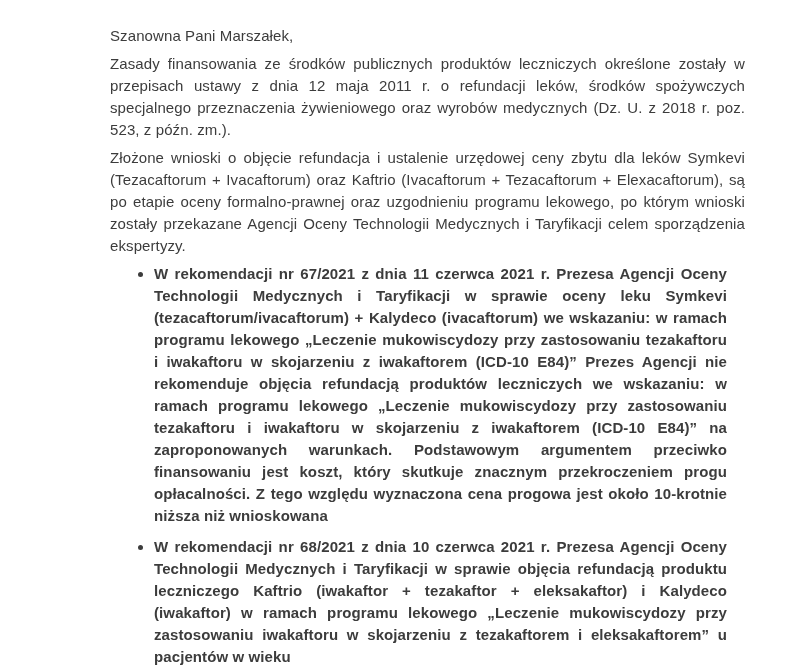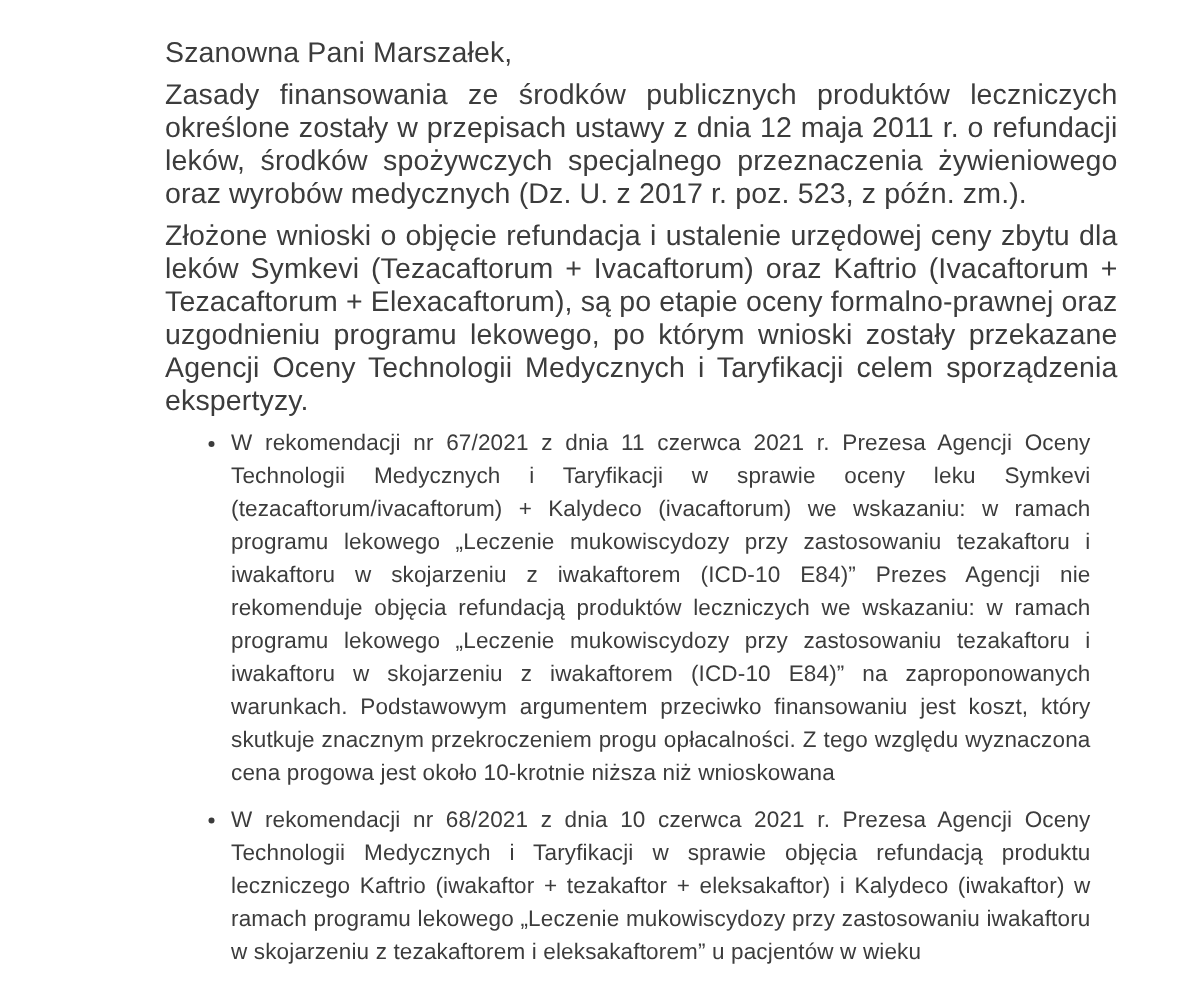--- a/index.html
+++ b/index.html
@@ -13,52 +13,53 @@
     height: 668px;
     box-sizing: border-box;
     background: #ffffff;
     padding: 25px 40px 0 110px;
     overflow: hidden;
     font-family: "Liberation Sans", sans-serif;
     color: #3c3c3c;
   }
   .para {
     margin: 0 0 6px 0;
-    font-size: 19px;
+    font-size: 15px;
     line-height: 22px;
     text-align: justify;
     letter-spacing: 0.1px;
     hyphens: none;
   }
   .salutation {
     text-align: left;
   }
   ul.rec-list {
     margin: 3px 0 0 0;
     padding: 0 0 0 44px;
     list-style: disc outside;
   }
   ul.rec-list li {
     font-size: 15px;
     line-height: 22px;
     text-align: justify;
     letter-spacing: 0.1px;
     margin: 0 18px 9px 0;
     hyphens: none;
+    font-weight: bold;
   }
 </style>
 </head>
 <body>
 
 <div class="page">
 
   <p class="para salutation">Szanowna Pani Marszałek,</p>
 
 
-  <p class="para">Zasady finansowania ze środków publicznych produktów leczniczych określone zostały w przepisach ustawy z dnia 12 maja 2011 r. o refundacji leków, środków spożywczych specjalnego przeznaczenia żywieniowego oraz wyrobów medycznych (Dz. U. z 2017 r. poz. 523, z późn. zm.).</p>
+  <p class="para">Zasady finansowania ze środków publicznych produktów leczniczych określone zostały w przepisach ustawy z dnia 12 maja 2011 r. o refundacji leków, środków spożywczych specjalnego przeznaczenia żywieniowego oraz wyrobów medycznych (Dz. U. z 2018 r. poz. 523, z późn. zm.).</p>
 
   <p class="para">Złożone wnioski o objęcie refundacja i ustalenie urzędowej ceny zbytu dla leków Symkevi (Tezacaftorum + Ivacaftorum) oraz Kaftrio (Ivacaftorum + Tezacaftorum + Elexacaftorum), są po etapie oceny formalno-prawnej oraz uzgodnieniu programu lekowego, po którym wnioski zostały przekazane Agencji Oceny Technologii Medycznych i Taryfikacji celem sporządzenia ekspertyzy.</p>
 
   <ul class="rec-list">
     <li>W rekomendacji nr 67/2021 z dnia 11 czerwca 2021 r. Prezesa Agencji Oceny Technologii Medycznych i Taryfikacji w sprawie oceny leku Symkevi (tezacaftorum/ivacaftorum) + Kalydeco (ivacaftorum) we wskazaniu: w ramach programu lekowego „Leczenie mukowiscydozy przy zastosowaniu tezakaftoru i iwakaftoru w skojarzeniu z iwakaftorem (ICD-10 E84)” Prezes Agencji nie rekomenduje objęcia refundacją produktów leczniczych we wskazaniu: w ramach programu lekowego „Leczenie mukowiscydozy przy zastosowaniu tezakaftoru i iwakaftoru w skojarzeniu z iwakaftorem (ICD-10 E84)” na zaproponowanych warunkach. Podstawowym argumentem przeciwko finansowaniu jest koszt, który skutkuje znacznym przekroczeniem progu opłacalności. Z tego względu wyznaczona cena progowa jest około 10-krotnie niższa niż wnioskowana</li>
     <li>W rekomendacji nr 68/2021 z dnia 10 czerwca 2021 r. Prezesa Agencji Oceny Technologii Medycznych i Taryfikacji w sprawie objęcia refundacją produktu leczniczego Kaftrio (iwakaftor + tezakaftor + eleksakaftor) i Kalydeco (iwakaftor) w ramach programu lekowego „Leczenie mukowiscydozy przy zastosowaniu iwakaftoru w skojarzeniu z tezakaftorem i eleksakaftorem” u pacjentów w wieku</li>
   </ul>
 
 </div>
 

